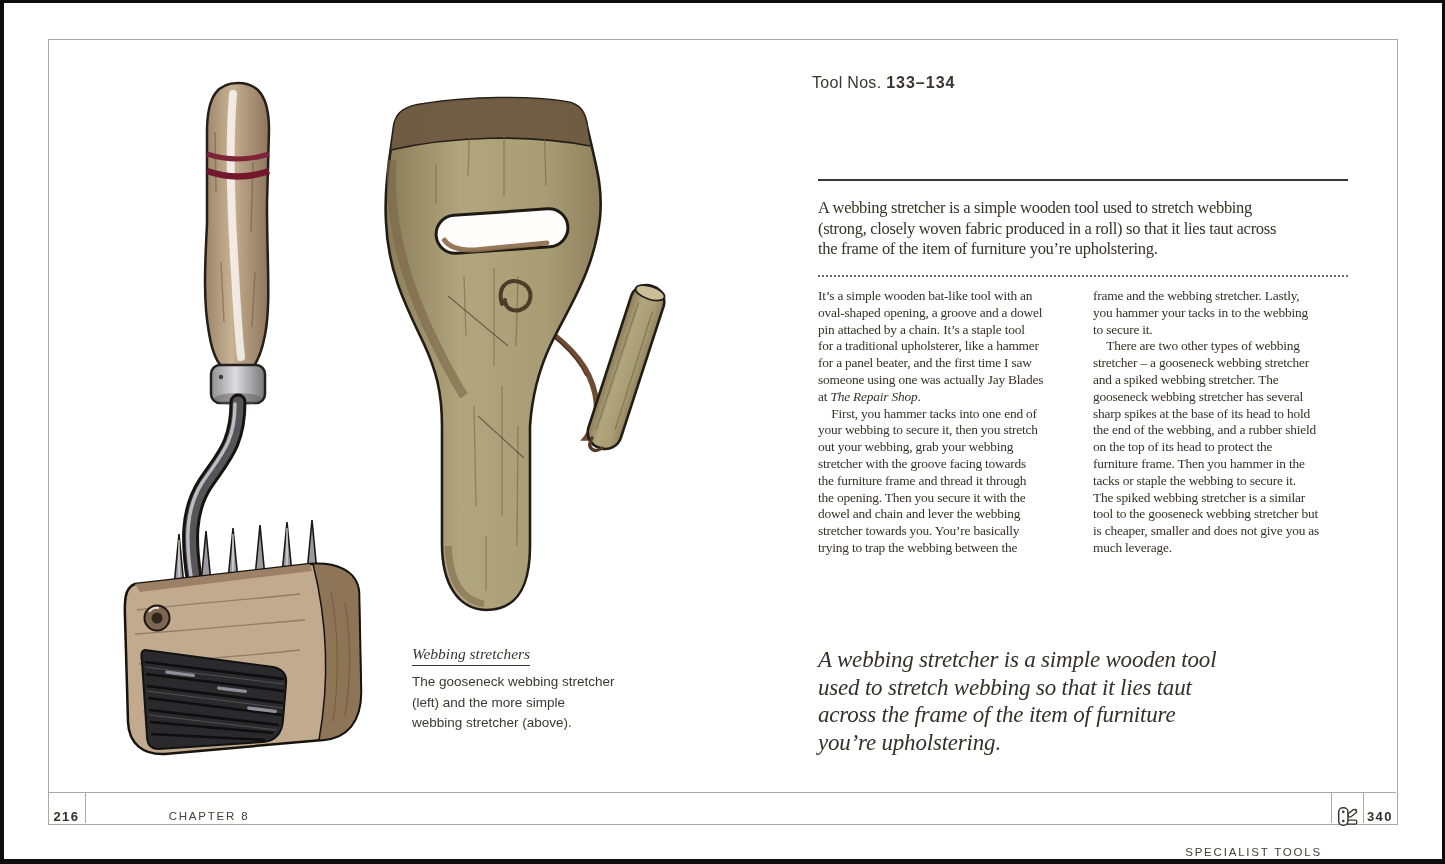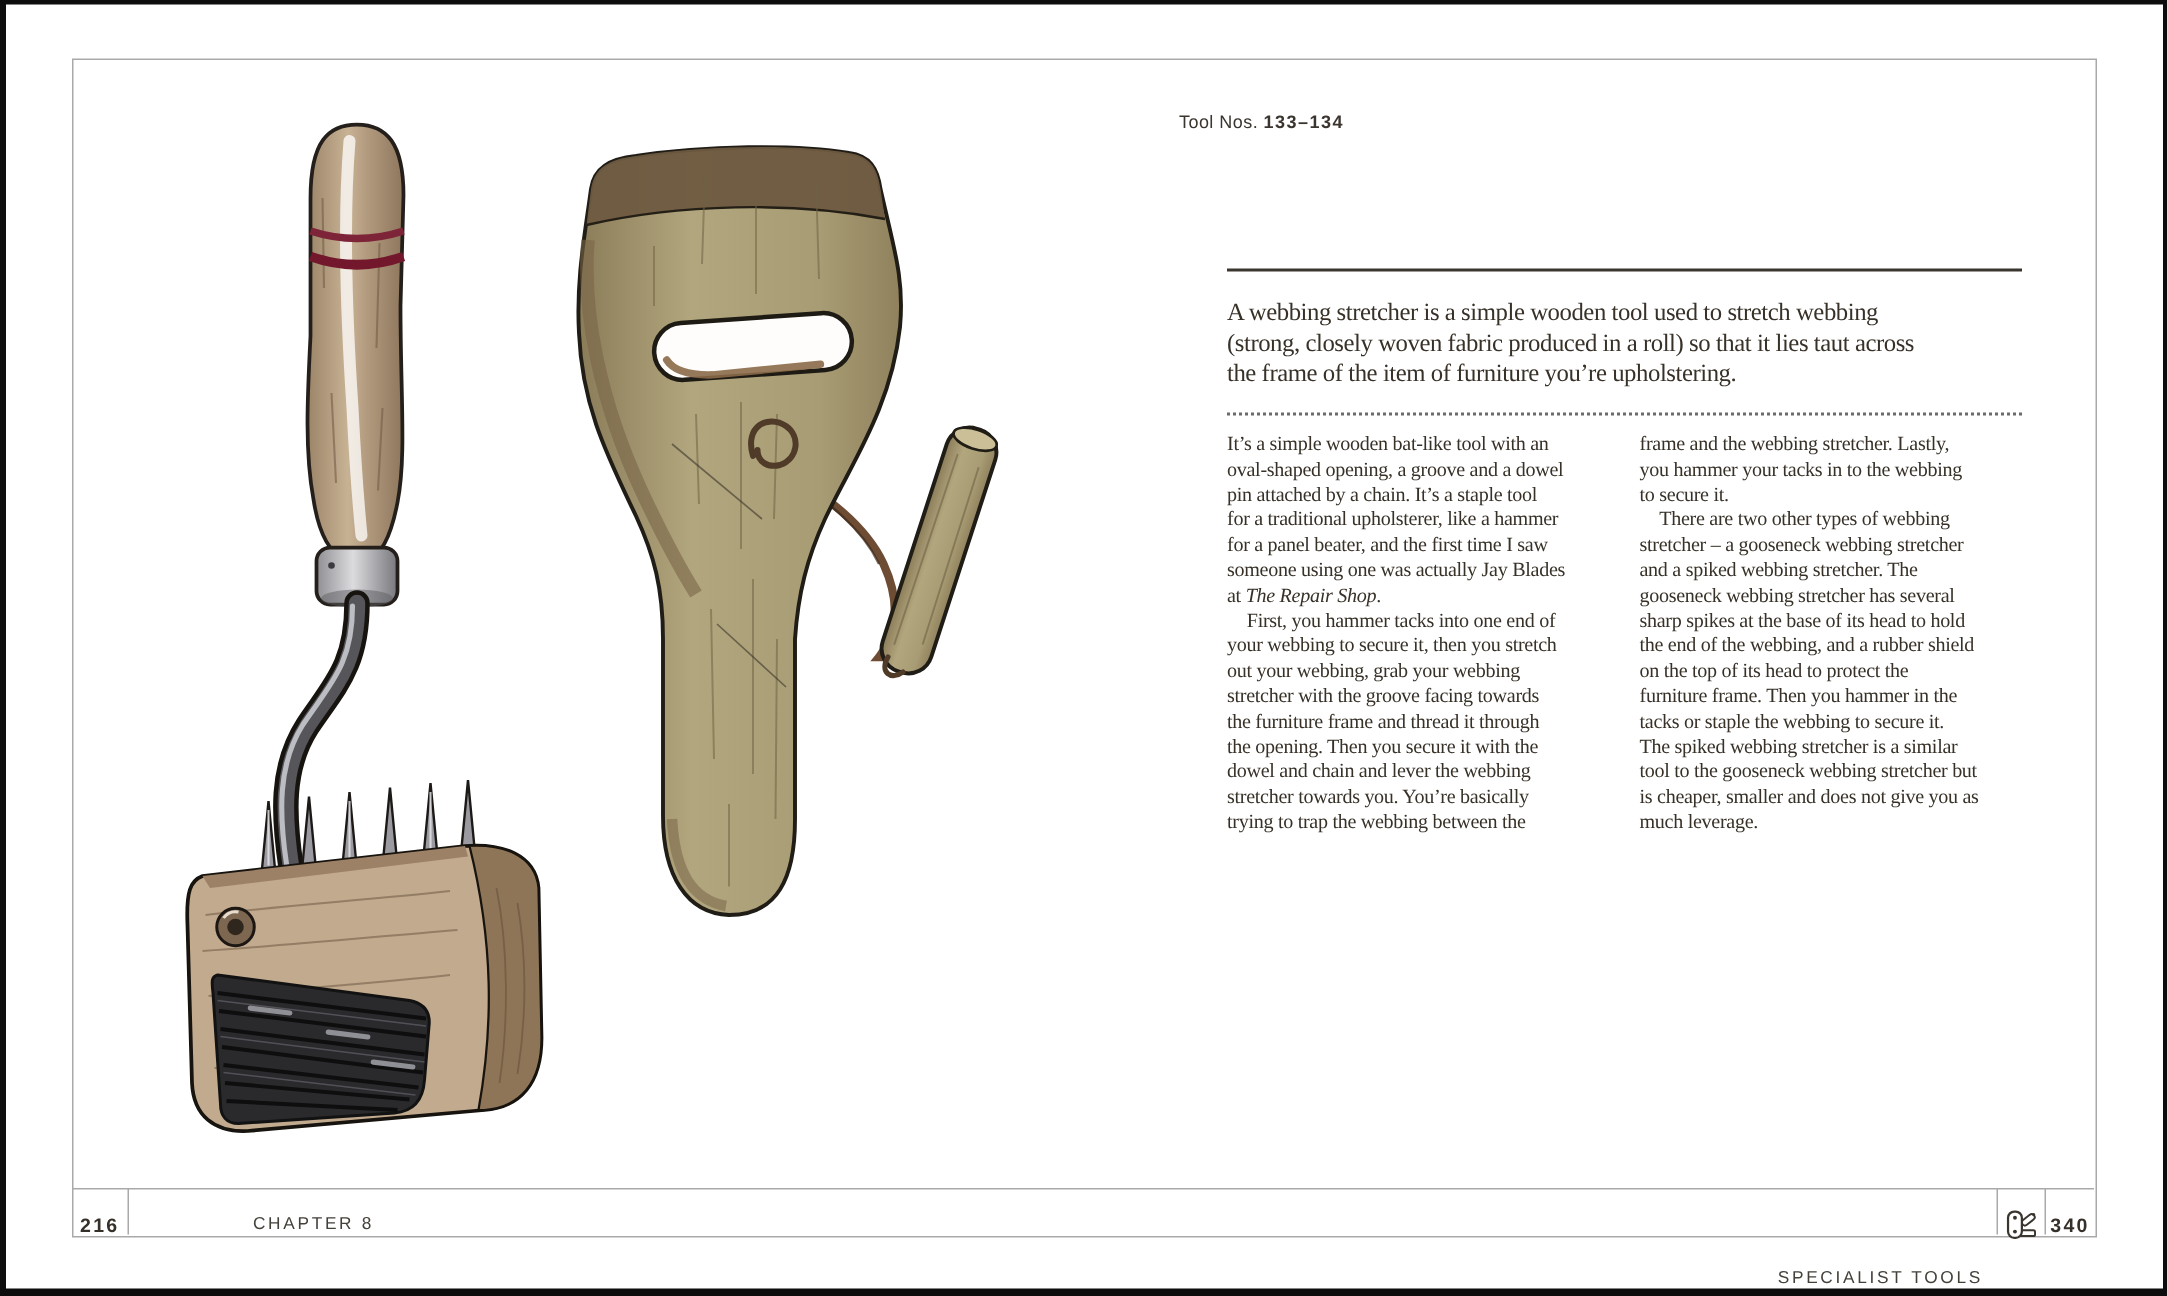--- a/index.html
+++ b/index.html
@@ -3,21 +3,21 @@
 <meta charset="utf-8">
 <style>
   html,body{margin:0;padding:0;background:#ffffff;}
   .page{position:relative;width:1445px;height:864px;background:#ffffff;overflow:hidden;
         font-family:"Liberation Sans",sans-serif;color:#3a352f;}
   .canvas-border{position:absolute;inset:0;border:3px solid #0d0d0d;border-left-width:4px;
         border-bottom-width:5px;pointer-events:none;z-index:50;}
   .frame{position:absolute;left:48px;top:39px;width:1348px;height:784px;border:1px solid #a9a9a9;}
 
   
-  .kicker{position:absolute;left:786px;top:74px;font-size:12px;letter-spacing:.3px;color:#3a352f;}
+  .kicker{position:absolute;left:812px;top:74px;font-size:16px;letter-spacing:.3px;color:#3a352f;}
   .kicker b{font-weight:bold;letter-spacing:1px;}
   .title{position:absolute;left:816px;top:97px;width:560px;font-size:29px;font-weight:bold;
          line-height:37px;letter-spacing:.6px;color:#3a352f;white-space:pre-line;}
   .title-rule{position:absolute;left:818px;top:179px;width:530px;border-top:2px solid #3a352f;}
   .intro{position:absolute;left:818px;top:198px;width:545px;font-family:"Liberation Serif",serif;
          font-size:16.5px;line-height:20.5px;letter-spacing:-.3px;color:#373128;white-space:pre-line;}
   .dotted-rule{position:absolute;left:818px;top:275px;width:530px;border-top:2px dotted #6b6b6b;}
   .col{position:absolute;top:288px;width:275px;font-family:"Liberation Serif",serif;
        font-size:13.4px;line-height:16.8px;letter-spacing:-.2px;color:#373128;white-space:pre-line;}
   .col-1{left:818px;}
@@ -160,20 +160,26 @@
     <path d="M124,218 C118,198 134,190 146,198 C156,205 154,220 142,224 C134,226 127,222 127,214" stroke="#4f3b28" stroke-width="4" fill="none" stroke-linecap="round"></path>
 
     <g transform="rotate(18 248 281)">
       <rect x="231" y="196" width="34" height="170" rx="16" fill="url(#bwood)" stroke="#201c16" stroke-width="2.6"></rect>
       <ellipse cx="248" cy="203" rx="15" ry="6.5" fill="#cabf96" stroke="#201c16" stroke-width="1.8"></ellipse>
       <path d="M240,216 L239,350 M256,220 L257,344" stroke="#6f6344" stroke-opacity="0.6" stroke-width="1.3" fill="none"></path>
     </g>
     <path d="M214,352 C208,362 216,368 224,362" stroke="#4f3b28" stroke-width="3.4" fill="none" stroke-linecap="round"></path>
   </svg>
 
+  <div class="caption">
+    <span class="caption-title">Webbing stretchers</span>
+    <div class="caption-body">The gooseneck webbing stretcher
+(left) and the more simple
+webbing stretcher (above).</div>
+  </div>
 
   <div class="kicker"><span>Tool Nos. </span><b>133–134</b></div>
 
   <div class="title-rule"></div>
 
   <p class="intro" style="margin:0;">A webbing stretcher is a simple wooden tool used to stretch webbing
 (strong, closely woven fabric produced in a roll) so that it lies taut across
 the frame of the item of furniture you’re upholstering.</p>
   <div class="dotted-rule"></div>
 
@@ -204,20 +210,24 @@
 sharp spikes at the base of its head to hold
 the end of the webbing, and a rubber shield
 on the top of its head to protect the
 furniture frame. Then you hammer in the
 tacks or staple the webbing to secure it.
 The spiked webbing stretcher is a similar
 tool to the gooseneck webbing stretcher but
 is cheaper, smaller and does not give you as
 much leverage.</div>
 
+  <div class="pull-quote">A webbing stretcher is a simple wooden tool
+used to stretch webbing so that it lies taut
+across the frame of the item of furniture
+you’re upholstering.</div>
 
   <div class="footer-band"></div>
   <div class="v-div" style="left:85px;"></div>
   <div class="v-div" style="left:1331px;"></div>
   <div class="v-div" style="left:1363px;"></div>
 
   <div class="footer-cell" style="left:48px;width:37px;">
     <span class="pageno">216</span>
   </div>
   <div class="footer-cell" style="left:97px;width:200px;justify-content:center;margin-left:12px;">

